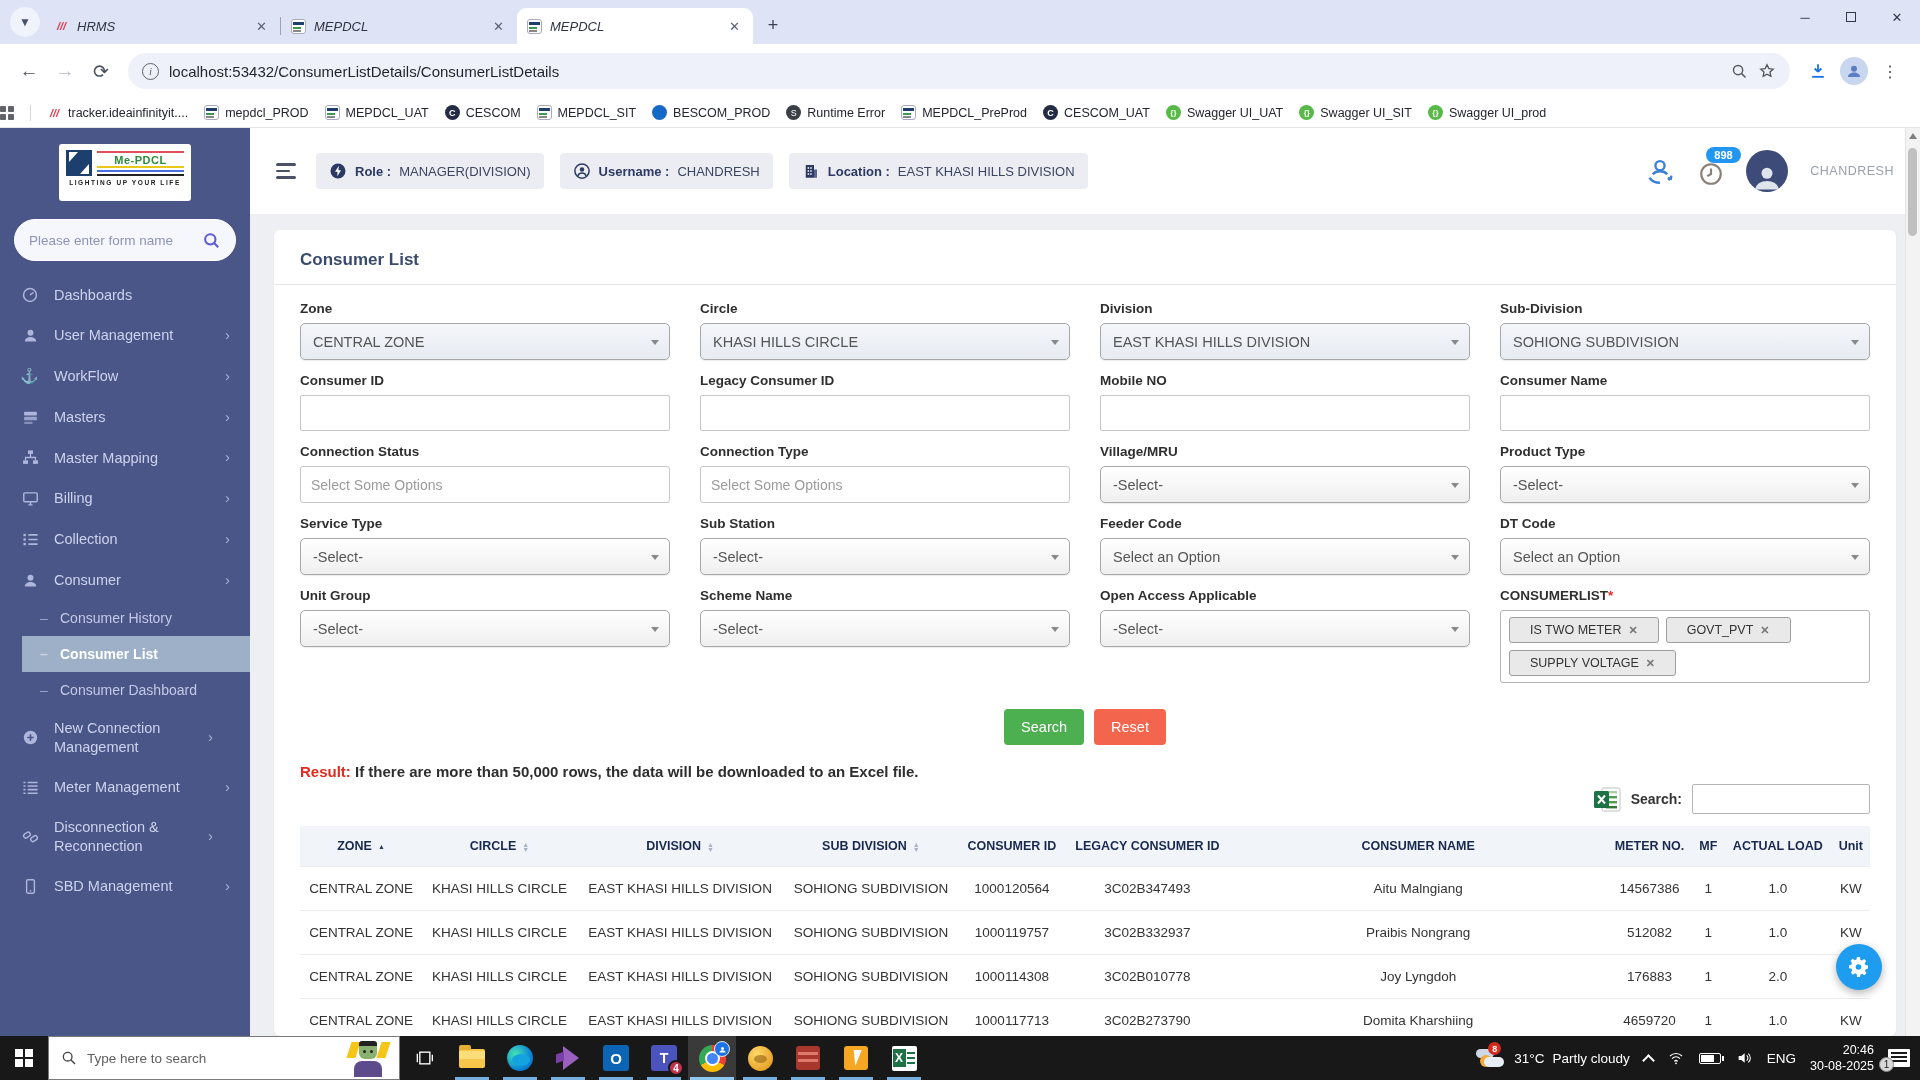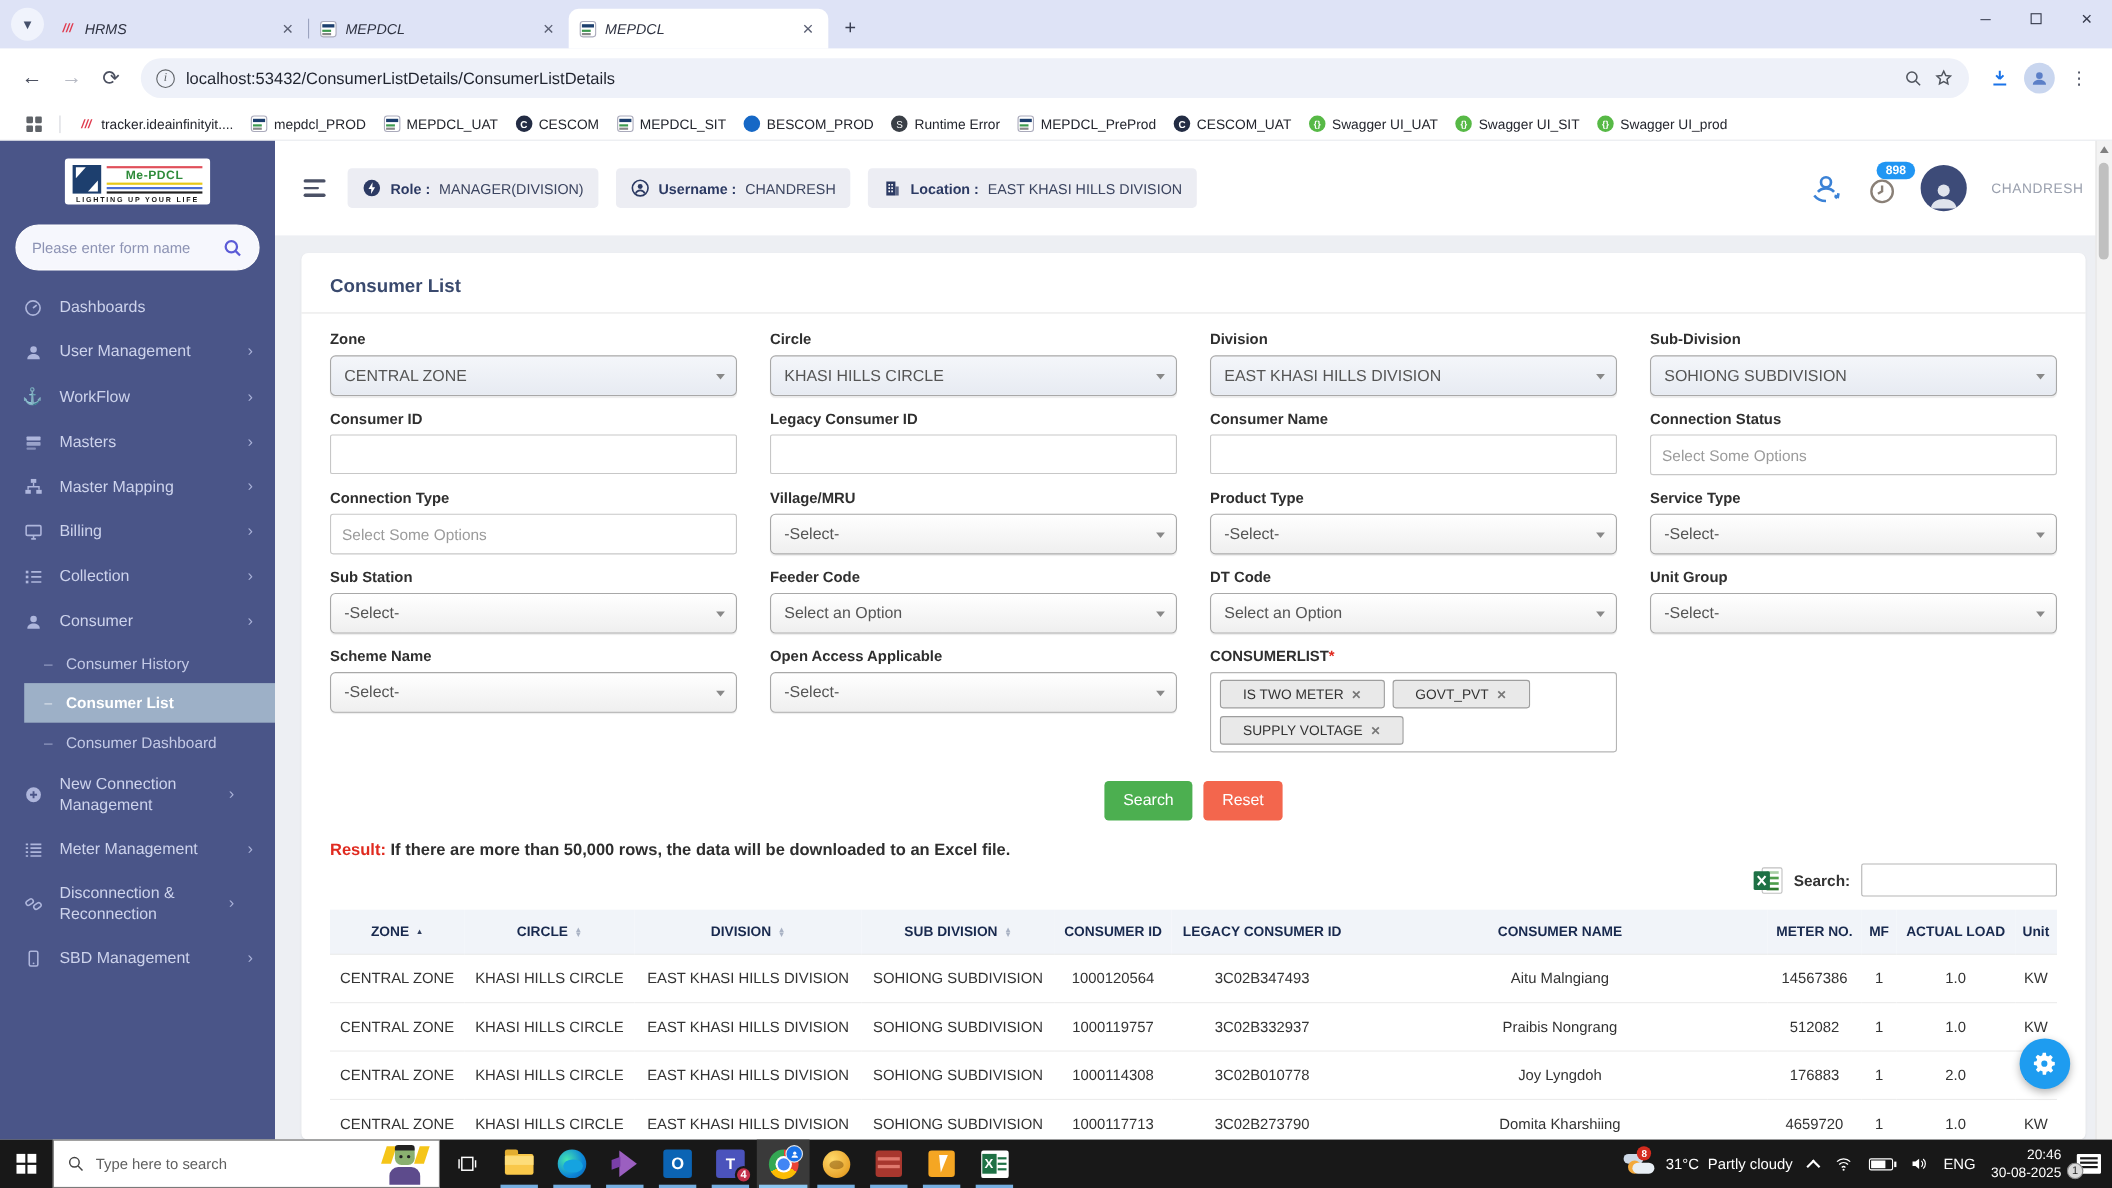--- a/index.html
+++ b/index.html
@@ -23,40 +23,40 @@
   .navbtn { width:30px; height:30px; display:flex; align-items:center; justify-content:center; font-size:19px; color:#4b5060; }
   .navbtn.disabled { color:#b7bac4; }
   .omnibox { flex:1; height:36px; background:#eef1f9; border-radius:18px; display:flex; align-items:center; padding:0 14px; gap:10px; margin:0 6px; }
   .omnibox .info { width:17px; height:17px; border:1.5px solid #5f6368; border-radius:50%; color:#5f6368; font-size:11px; display:flex; align-items:center; justify-content:center; font-style:italic; font-family:"Liberation Serif",serif; }
   .omnibox .url { flex:1; font-size:15px; color:#1f232e; }
   .obicon { color:#51565f; display:flex; align-items:center; }
   .toolicon { width:32px; height:32px; display:flex; align-items:center; justify-content:center; }
   .avatar28 { width:28px; height:28px; border-radius:50%; background:#c9d6ef; display:flex; align-items:center; justify-content:center; }
   .kebab { color:#4b5060; font-size:16px; letter-spacing:0; }
 
-  .bookmarks { height:30px; background:#fff; display:flex; align-items:center; padding:0 24px; gap:16px; font-size:12.5px; color:#24262e; border-bottom:1px solid #e3e5ea; }
+  .bookmarks { height:30px; background:#fff; display:flex; align-items:center; padding:0 0; gap:16px; font-size:12.5px; color:#24262e; border-bottom:1px solid #e3e5ea; }
   .bm { display:flex; align-items:center; gap:6px; white-space:nowrap; }
   .bmdiv { width:1px; height:16px; background:#d4d6dc; }
   .appsgrid { display:grid; grid-template-columns:6px 6px; grid-gap:2px; }
   .appsgrid i { width:6px; height:6px; background:#5f6368; border-radius:1px; }
   .fav { width:15px; height:15px; border-radius:3px; display:inline-flex; align-items:center; justify-content:center; flex:none; }
   .fav.doc { background:#fff; border:1px solid #aab; position:relative; overflow:hidden; }
   .fav.doc::before { content:""; position:absolute; left:1px; right:1px; top:2px; height:3px; background:#1d3f6e; }
   .fav.doc::after { content:""; position:absolute; left:1px; right:4px; top:7px; height:2px; background:#3c9a4e; box-shadow:0 3px 0 #888; }
   .fav.slashes { background:transparent; position:relative; }
   .fav.slashes::before { content:"///"; color:#e03a4e; font-weight:bold; font-style:italic; font-size:11px; }
   .fav.circ-dark { border-radius:50%; background:#232c44; color:#fff; font-size:9px; font-weight:bold; }
   .fav.circ-blue { border-radius:50%; background:#1668c6; }
   .fav.circ-green { border-radius:50%; background:#57b946; color:#fff; font-size:8px; font-weight:bold; }
   .fav.circ-gray { border-radius:50%; background:#3a3f46; color:#fff; font-size:9px; }
 
   
   .app { position:absolute; top:128px; left:0; right:0; bottom:44px; display:flex; background:#edeff3; }
   .sidebar { width:250px; flex:none; background:#4a5588; color:#c9cfe9; display:flex; flex-direction:column; overflow:hidden; }
-  .logobox { background:#fff; border-radius:3px; width:132px; margin:16px auto 6px; padding:6px 7px 0; }
+  .logobox { background:#fff; border-radius:3px; width:132px; margin:16px auto 6px; padding:6px 7px 15px; }
   .logorow { display:flex; gap:5px; align-items:center; }
   .logomark { width:26px; height:26px; background:#1d3f6e; position:relative; flex:none; }
   .logomark::before { content:""; position:absolute; left:3px; top:2px; border-left:9px solid #fff; border-bottom:10px solid transparent; }
   .logomark::after { content:""; position:absolute; right:3px; bottom:2px; border-right:9px solid #fff; border-top:10px solid transparent; }
   .logotext { flex:1; }
   .logotext .l1 { height:2px; background:#e0505a; margin-bottom:1px; }
   .logoname { color:#2e8b3a; font-weight:bold; font-size:11px; letter-spacing:.5px; text-align:center; border-bottom:2px solid #e8c818; }
   .logotext .l2 { height:2px; background:#4a6fd8; margin-top:2px; }
   .logotext .l3 { height:2px; background:#222; margin-top:2px; }
   .logotag { font-size:6.5px; letter-spacing:1.6px; color:#1a1a1a; font-weight:bold; text-align:center; margin-top:3px; white-space:nowrap; }
@@ -579,20 +579,24 @@
                   <i class="caret"></i>
                 </div>
             </div>
 
             <div class="field">
               <label>Consumer ID</label>
               <input class="tinput" value="" style="">
             </div>
             <div class="field">
               <label>Legacy Consumer ID</label>
+              <input class="tinput" value="" style="">
+            </div>
+            <div class="field">
+              <label>Mobile NO</label>
               <input class="tinput" value="" style="">
             </div>
             <div class="field">
               <label>Consumer Name</label>
               <input class="tinput" value="" style="">
             </div>
 
             <div class="field">
               <label>Connection Status</label>
               <div class="msel">

